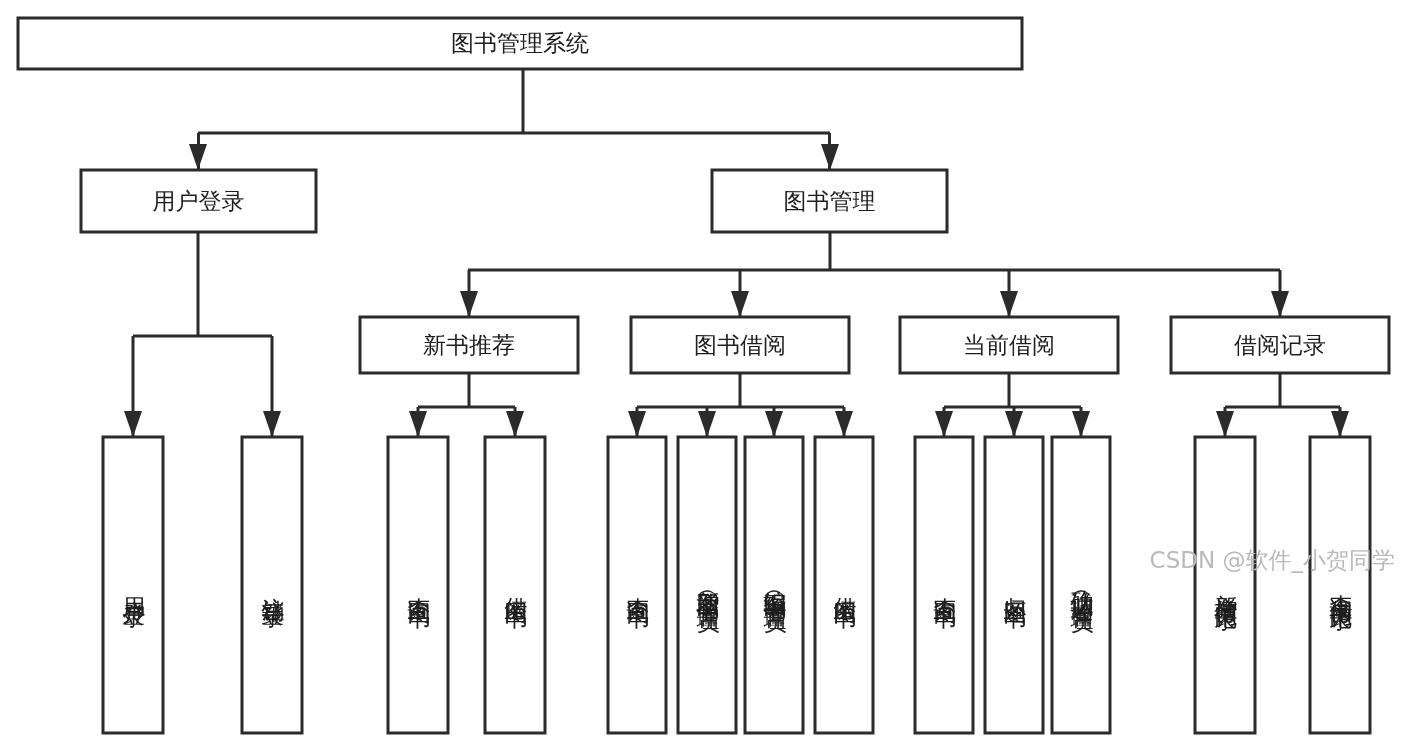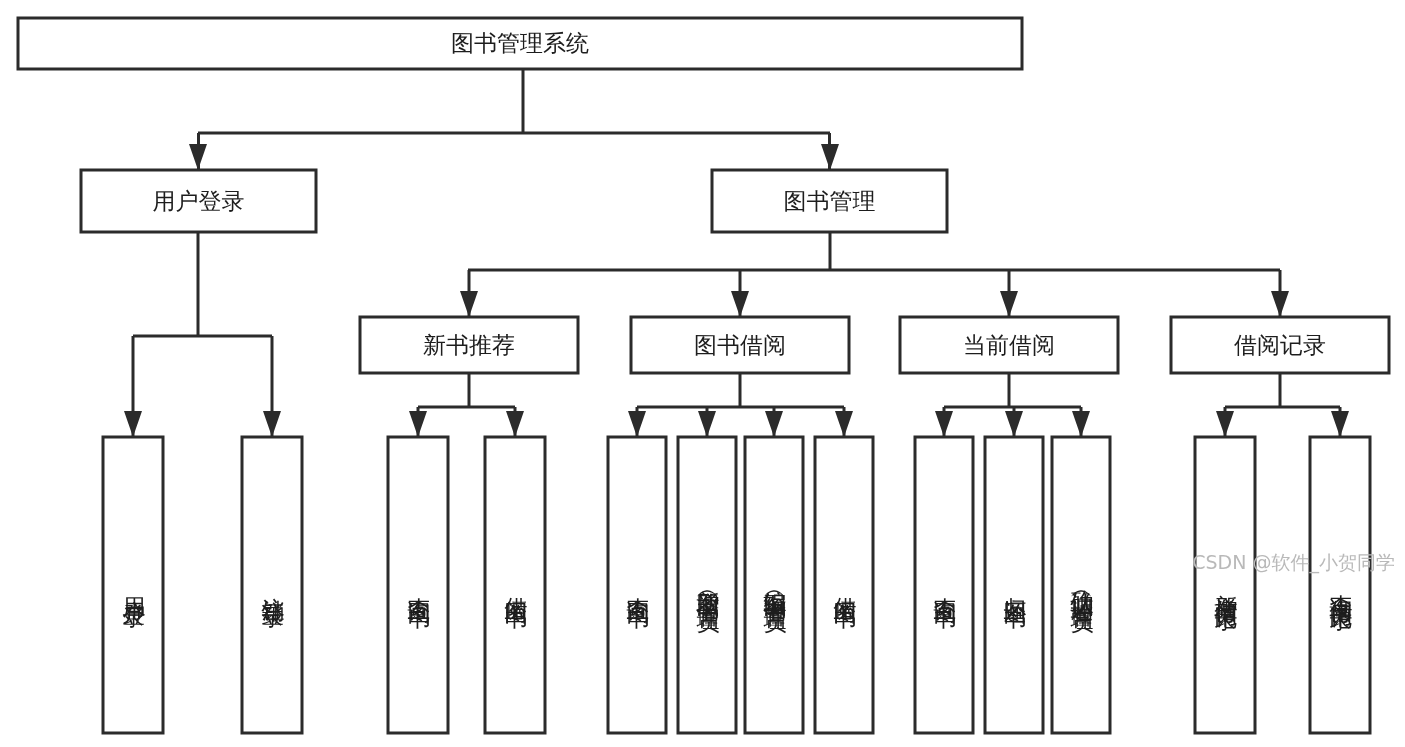--- a/index.html
+++ b/index.html
@@ -55,21 +55,21 @@
     text-orientation: upright;
     text-anchor: middle;
     dominant-baseline: middle;
     letter-spacing: 3px;
   }
   .watermark-text {
     position: absolute;
     right: 10px;
     bottom: 6px;
     font-family: "DejaVu Sans", "Liberation Sans", sans-serif;
-    font-size: 19px;
+    font-size: 23px;
     color: #b9b9b9;
     white-space: nowrap;
     user-select: none;
   }
 </style>
 </head>
 <body>
 
 <div id="diagram-root">
 

